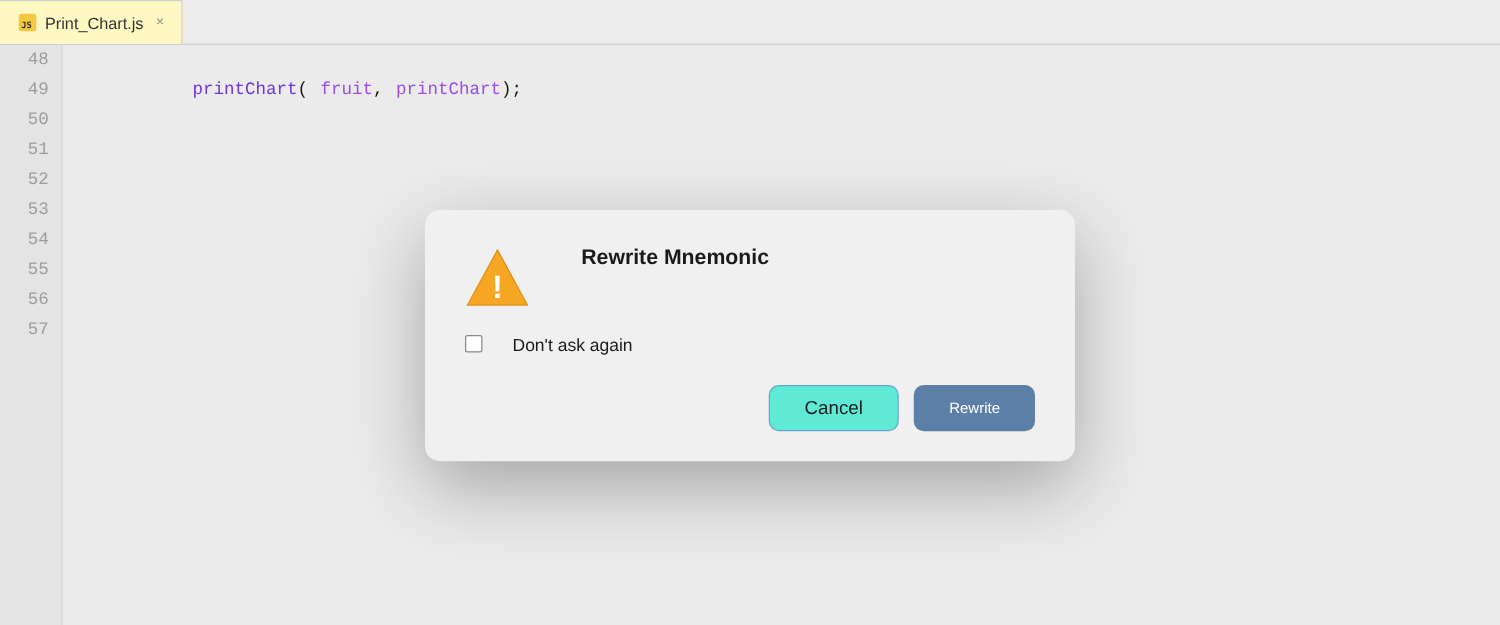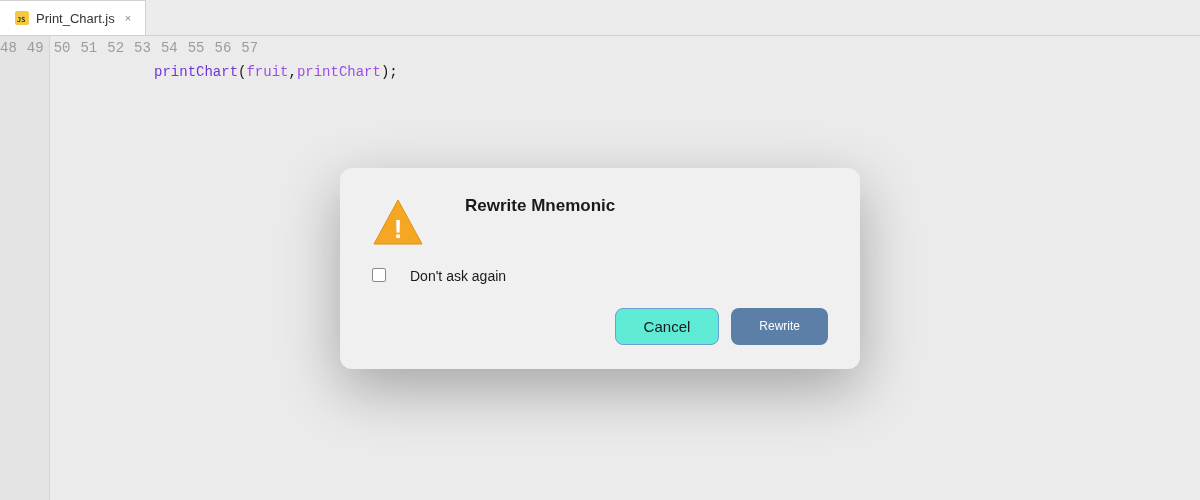--- a/index.html
+++ b/index.html
@@ -20,21 +20,21 @@
       align-items: center;
       height: 36px;
       padding: 0 0;
     }
 
     .tab {
       display: flex;
       align-items: center;
       gap: 6px;
       padding: 6px 14px;
-      background: #ffffff;
+      background: #fef9c3;
       border-right: 1px solid #d0d0d0;
       border-top: 1px solid #d0d0d0;
       height: 100%;
       font-size: 13px;
       color: #333;
       cursor: pointer;
     }
 
     .tab-icon {
       width: 16px;
@@ -56,21 +56,21 @@
       background: #ffffff;
       position: relative;
     }
 
     .line-numbers {
       width: 50px;
       background: #f8f8f8;
       border-right: 1px solid #e8e8e8;
       padding-top: 0;
       display: flex;
-      flex-direction: row;
+      flex-direction: column;
       color: #aaa;
       font-size: 14px;
       font-family: 'Menlo', 'Monaco', 'Courier New', monospace;
       user-select: none;
     }
 
     .line-num {
       height: 24px;
       line-height: 24px;
       text-align: right;
@@ -86,21 +86,21 @@
       padding-left: 20px;
     }
 
     .code-line {
       height: 24px;
       line-height: 24px;
       white-space: pre;
     }
 
     .code-function { color: #7c3aed; }
-    .code-purple { color: #a855f7; }
+    .code-purple { color: #a855f7; margin-left: 10px; }
     .code-default { color: #1a1a1a; }
 
     
     .overlay {
       position: absolute;
       top: 0; left: 0; right: 0; bottom: 0;
       display: flex;
       align-items: center;
       justify-content: center;
       background: rgba(0,0,0,0.08);

